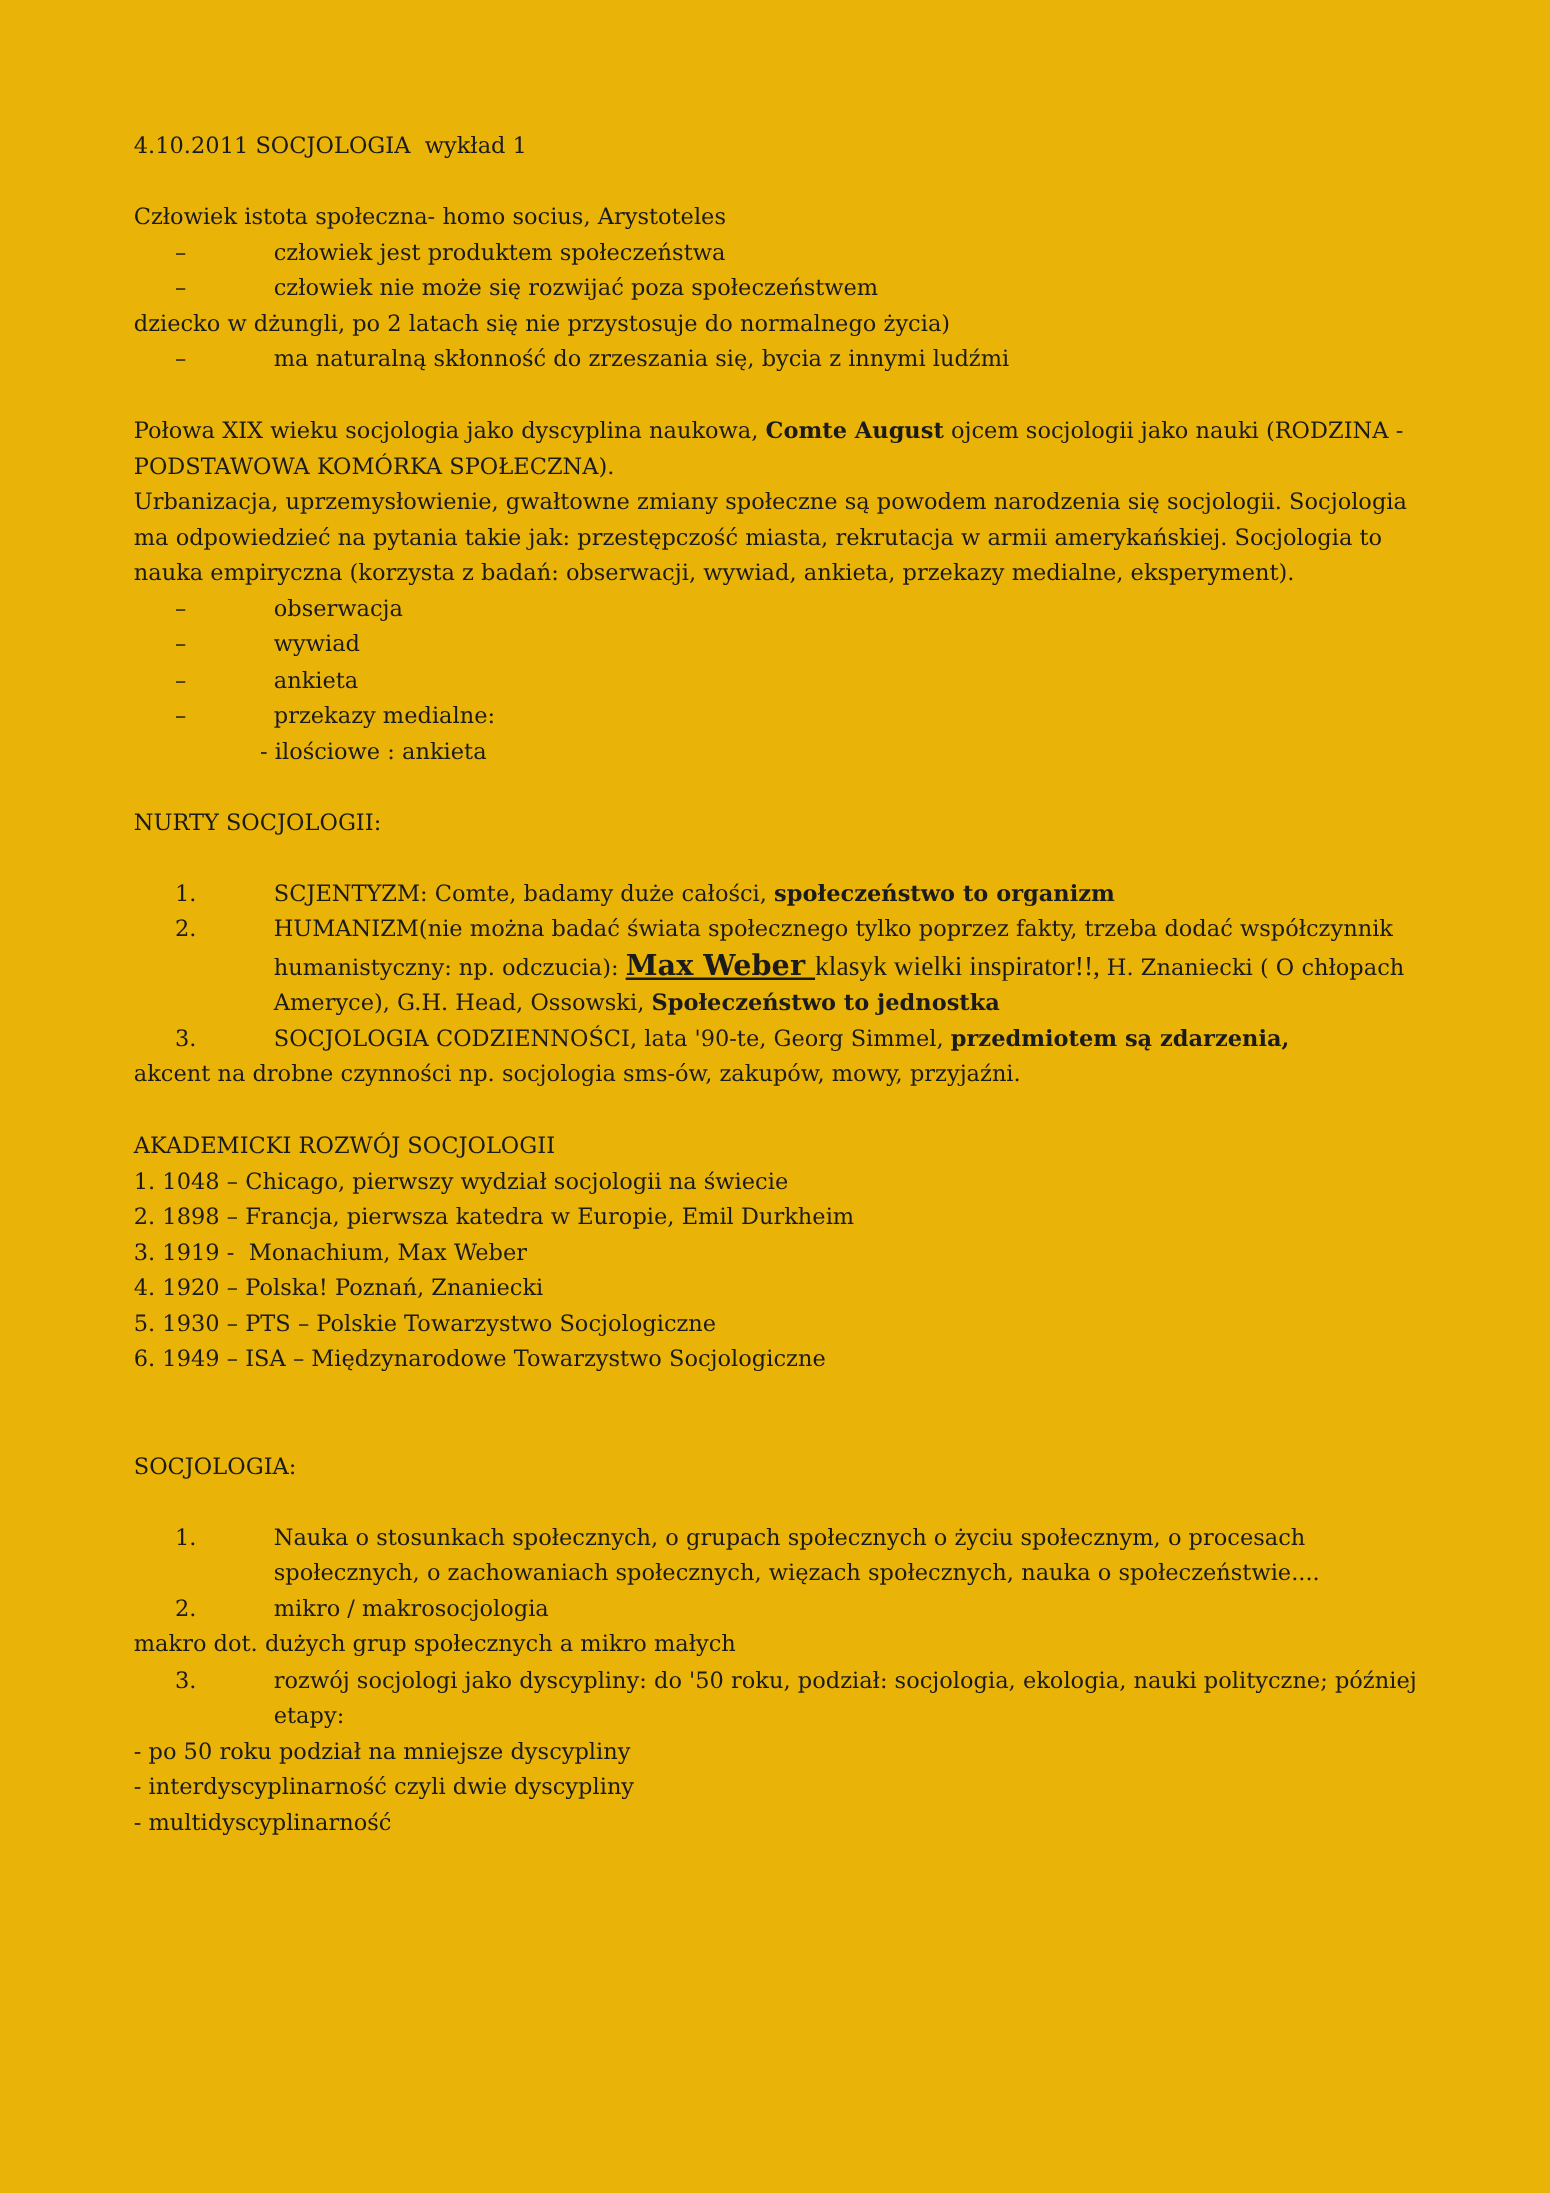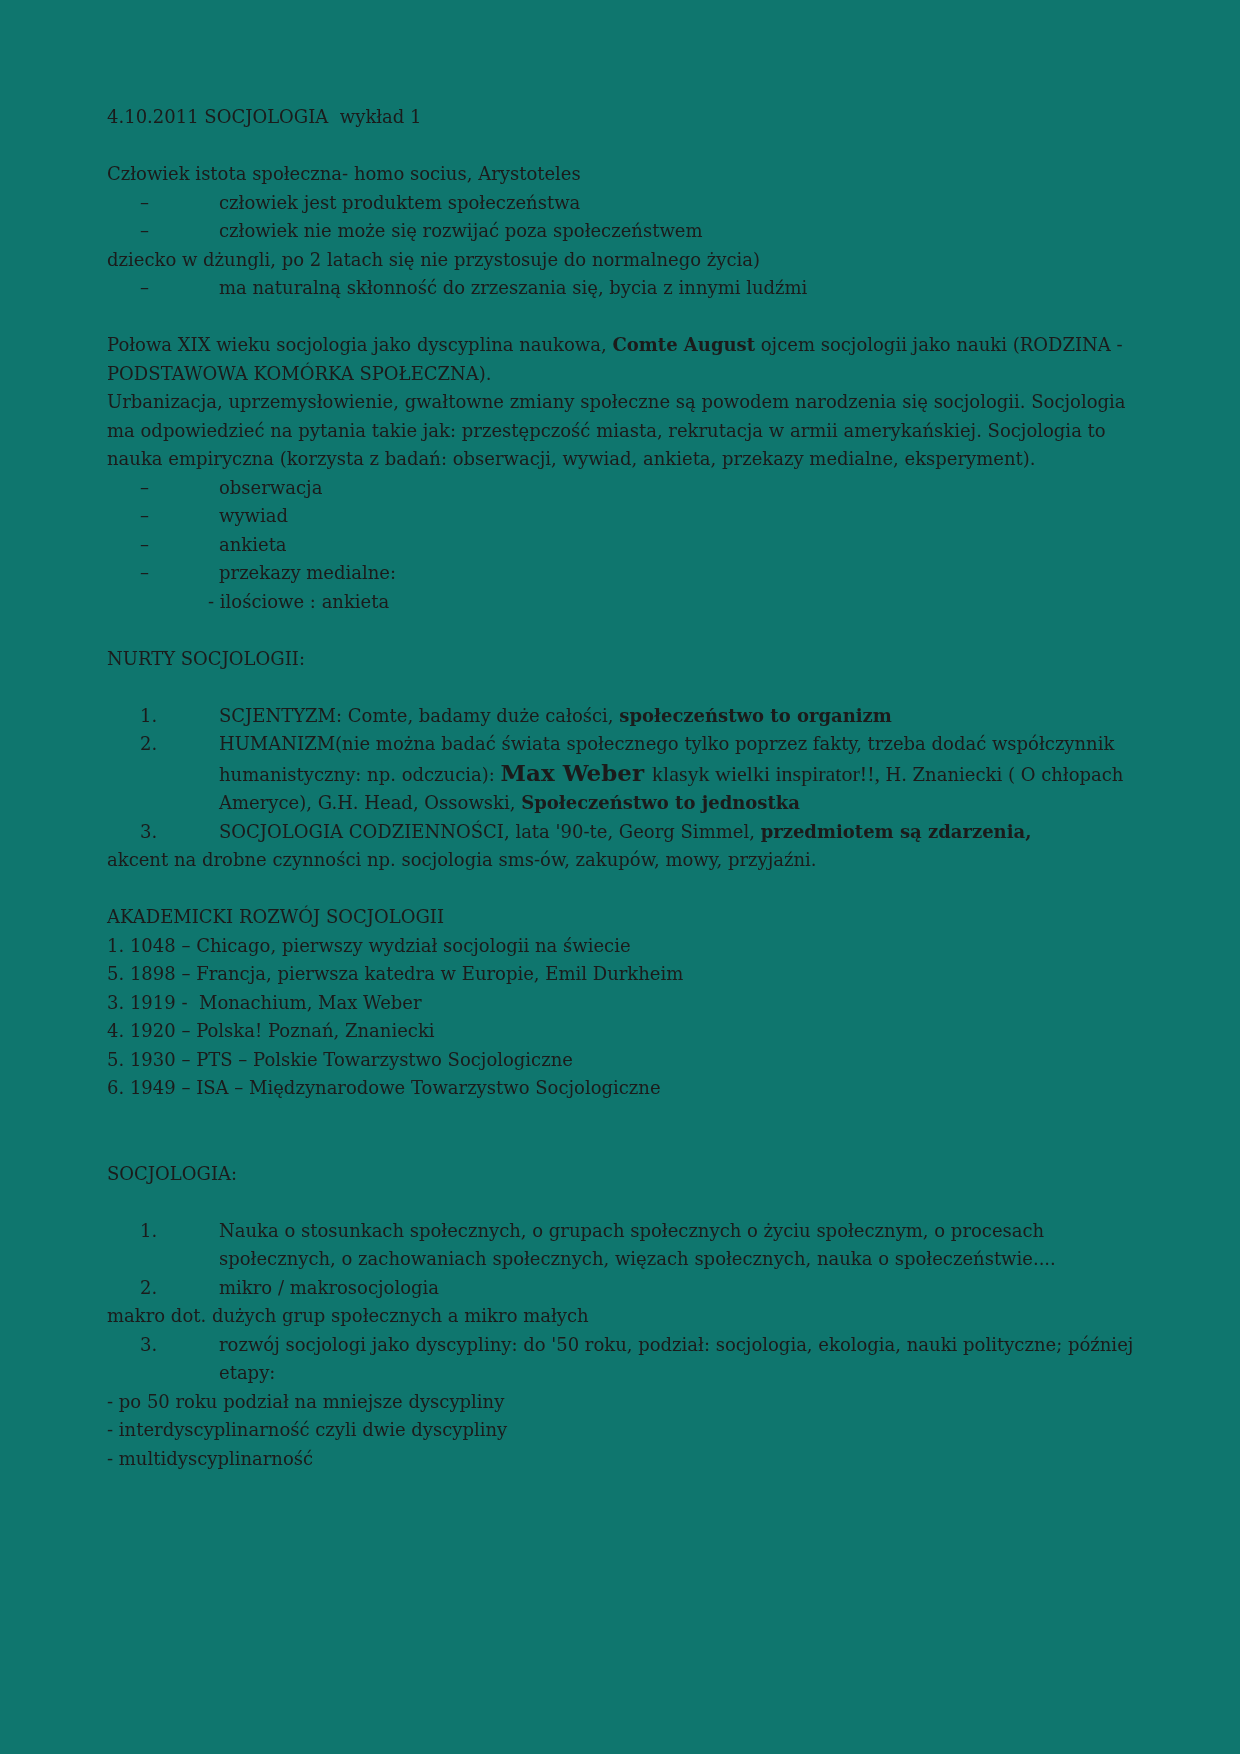--- a/index.html
+++ b/index.html
@@ -2,39 +2,39 @@
 <html><head>
 <meta charset="utf-8">
 <style>
   * { margin: 0; padding: 0; box-sizing: border-box; }
   html, body { background: #ffffff; }
   .page {
     position: relative;
     width: 1240px;
     height: 1754px;
     margin: 0 auto;
-    background: #0f766e;
+    background: #eab308;
     font-family: "DejaVu Serif", serif;
     font-size: 18px;
     line-height: 28.5px;
     color: #1b1b1b;
     padding: 103px 105px 40px 107px;
     overflow: hidden;
   }
   .doc-body { width: 100%; }
   .block { min-height: 28.5px; }
   .blank { height: 28.5px; }
   .p { }
   .dash, .num { display: flex; padding-left: 33px; }
   .marker { flex: 0 0 32px; }
   .dash .text, .num .text { flex: 1; margin-left: 47px; }
   .sub { padding-left: 101px; }
   .text, .run { white-space: pre-wrap; }
   .b { font-weight: bold; }
-  .u { }
+  .u { text-decoration: underline; }
   .big { font-size: 23px; }
   .alt { font-family: "Liberation Serif", serif; font-size: 22px; }
 </style>
 </head>
 <body>
 
 <div class="page">
   <div class="doc-body">
       <div class="block p"><span class="text"><span class="run">4.10.2011 SOCJOLOGIA  wykład 1</span></span></div>
       <div class="block blank"></div>
@@ -84,21 +84,21 @@
         <span class="text"><span class="run">HUMANIZM(nie można badać świata społecznego tylko poprzez fakty, trzeba dodać współczynnik humanistyczny: np. odczucia): </span><span class="run b u big">Max Weber </span><span class="run alt">klasyk wielki inspirator!!, </span><span class="run">H. Znaniecki ( O chłopach Ameryce), G.H. Head, Ossowski, </span><span class="run b">Społeczeństwo to jednostka</span></span>
       </div>
       <div class="block num">
         <span class="marker">3.</span>
         <span class="text"><span class="run">SOCJOLOGIA CODZIENNOŚCI, lata '90-te, Georg Simmel, </span><span class="run b">przedmiotem są zdarzenia,</span></span>
       </div>
       <div class="block p"><span class="text"><span class="run">akcent na drobne czynności np. socjologia sms-ów, zakupów, mowy, przyjaźni.</span></span></div>
       <div class="block blank"></div>
       <div class="block p"><span class="text"><span class="run">AKADEMICKI ROZWÓJ SOCJOLOGII</span></span></div>
       <div class="block p"><span class="text"><span class="run">1. 1048 – Chicago, pierwszy wydział socjologii na świecie</span></span></div>
-      <div class="block p"><span class="text"><span class="run">5. 1898 – Francja, pierwsza katedra w Europie, Emil Durkheim</span></span></div>
+      <div class="block p"><span class="text"><span class="run">2. 1898 – Francja, pierwsza katedra w Europie, Emil Durkheim</span></span></div>
       <div class="block p"><span class="text"><span class="run">3. 1919 -  Monachium, Max Weber</span></span></div>
       <div class="block p"><span class="text"><span class="run">4. 1920 – Polska! Poznań, Znaniecki</span></span></div>
       <div class="block p"><span class="text"><span class="run">5. 1930 – PTS – Polskie Towarzystwo Socjologiczne</span></span></div>
       <div class="block p"><span class="text"><span class="run">6. 1949 – ISA – Międzynarodowe Towarzystwo Socjologiczne</span></span></div>
       <div class="block blank"></div>
       <div class="block blank"></div>
       <div class="block p"><span class="text"><span class="run">SOCJOLOGIA:</span></span></div>
       <div class="block blank"></div>
       <div class="block num">
         <span class="marker">1.</span>

